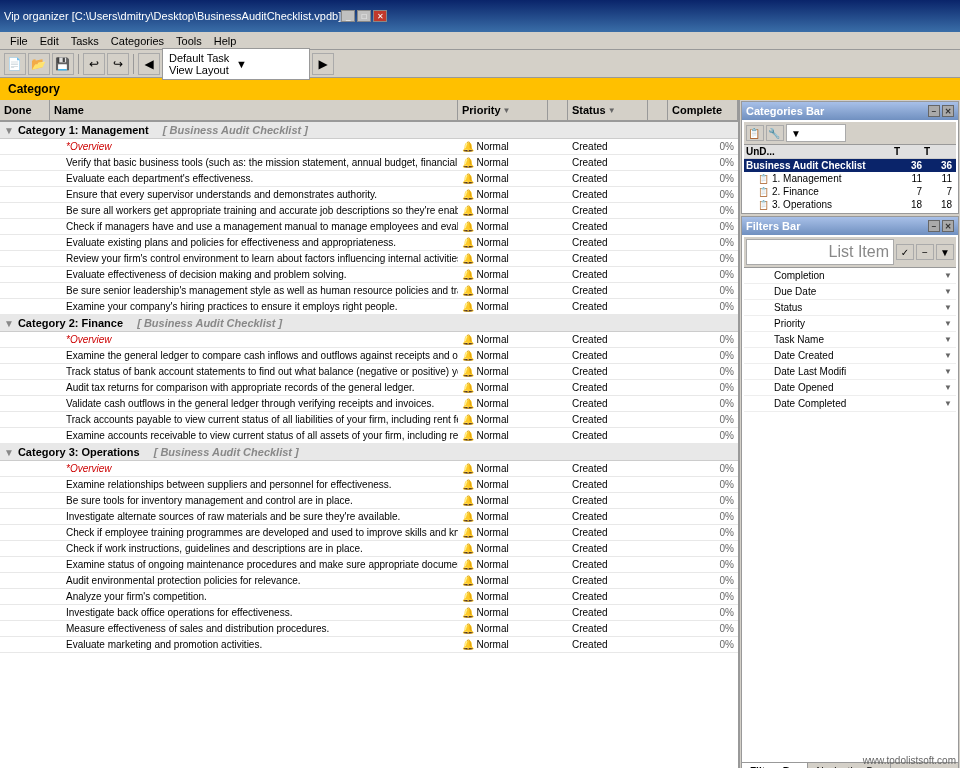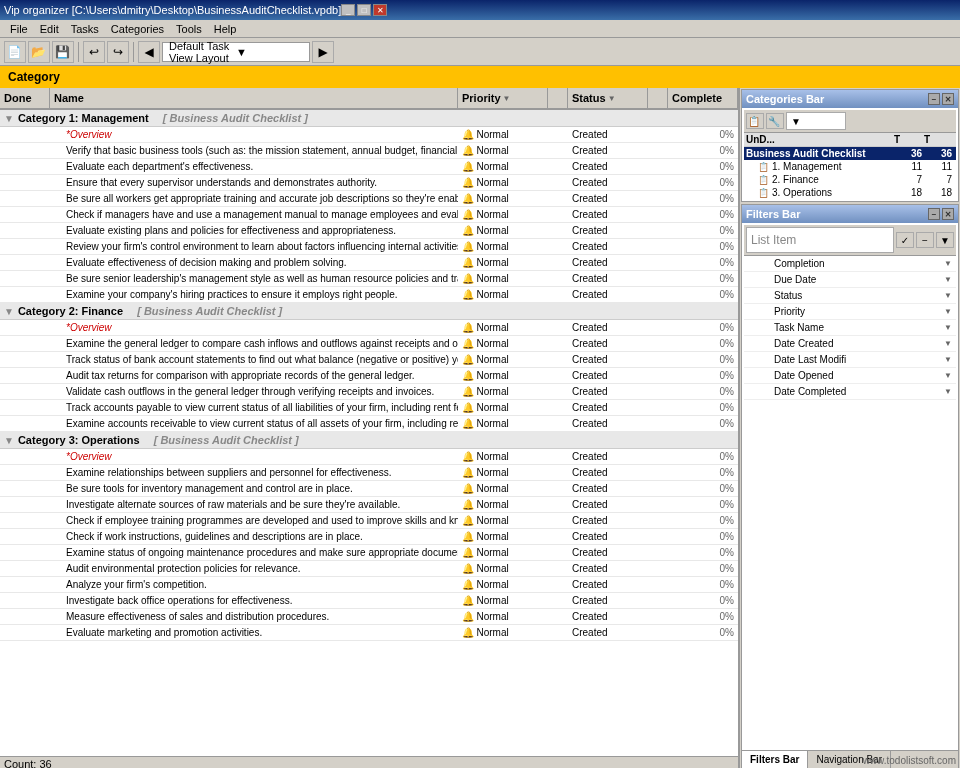--- a/index.html
+++ b/index.html
@@ -2,21 +2,21 @@
 <html><head>
   <meta charset="utf-8">
   <style>
     * { margin: 0; padding: 0; box-sizing: border-box; }
     body { font-family: Arial, sans-serif; font-size: 11px; background: #d4d0c8; color: #000; width: 960px; height: 768px; overflow: hidden; }
 
     
     #title-bar {
       background: linear-gradient(to bottom, #0a246a, #3a6ea8);
       color: white;
-      height: 20px;
+      height: 32px;
       display: flex;
       align-items: center;
       padding: 0 4px;
       font-size: 11px;
       text-align: right;
     }
     #title-bar-buttons { display: flex; gap: 2px; }
     .tb-btn {
       width: 14px; height: 12px; background: #c0c0c0; border: 1px solid #888;
       font-size: 8px; display: flex; align-items: center; justify-content: center; cursor: pointer;
@@ -42,21 +42,21 @@
       display: flex;
       align-items: center;
       padding: 2px 4px;
       gap: 2px;
       border-bottom: 1px solid #999;
     }
     .tb-icon { width: 22px; height: 22px; background: #d4d0c8; border: 1px solid #aaa; display: flex; align-items: center; justify-content: center; cursor: pointer; font-size: 12px; }
     .tb-separator { width: 1px; height: 20px; background: #999; margin: 0 2px; }
     #layout-dropdown {
       display: flex; align-items: center; padding: 1px 6px; background: white;
-      border: 1px solid #999; height: 20px; font-size: 11px; min-width: 140px;
+      border: 1px solid #999; height: 32px; font-size: 11px; min-width: 140px;
     }
     #layout-dropdown span { flex: 1; }
 
     
     #category-header {
       background: #ffc000;
       height: 22px;
       display: flex;
       align-items: center;
       padding: 0 8px;
@@ -211,21 +211,21 @@
 
     
     #filters-panel { flex: 1; }
     #filters-body {
       background: white;
       padding: 2px;
       font-size: 11px;
       flex: 1;
     }
     .filter-toolbar { display: flex; align-items: center; gap: 2px; padding: 2px; background: #d4d0c8; border-bottom: 1px solid #999; }
-    .filter-input { height: 18px; border: 1px solid #aaa; background: white; display: flex; align-items: center; padding: 12px 4px; flex: 1; font-size: 12px; color: #888; }
+    .filter-input { height: 18px; border: 1px solid #aaa; background: white; display: flex; align-items: center; padding: 12px 4px; flex: 1; font-size: 16px; color: #888; justify-content: flex-end; }
     .filter-tool-icon { width: 18px; height: 16px; background: #d4d0c8; border: 1px solid #aaa; display: flex; align-items: center; justify-content: center; font-size: 10px; cursor: pointer; }
 
     .filter-row {
       display: flex;
       align-items: center;
       padding: 2px 4px;
       border-bottom: 1px solid #eee;
       font-size: 10px;
       justify-content: space-between;
     }

